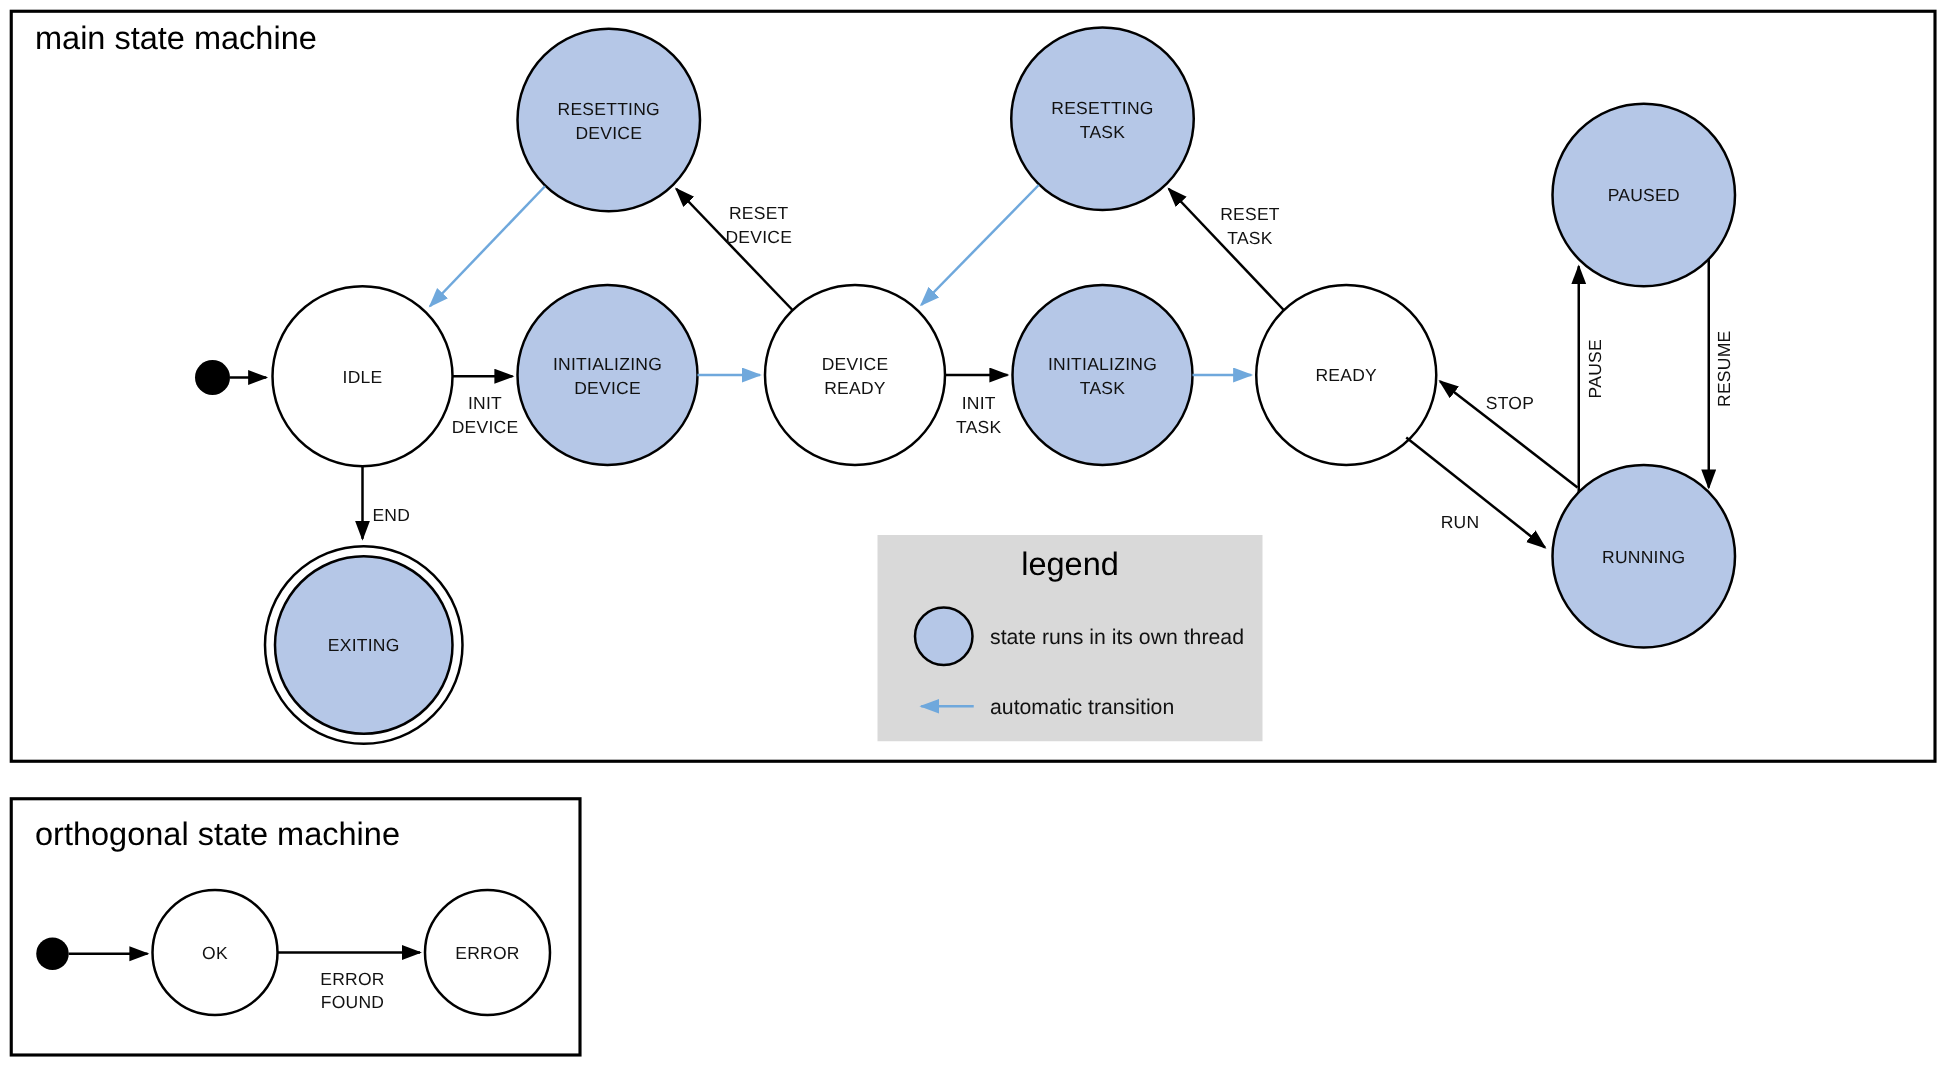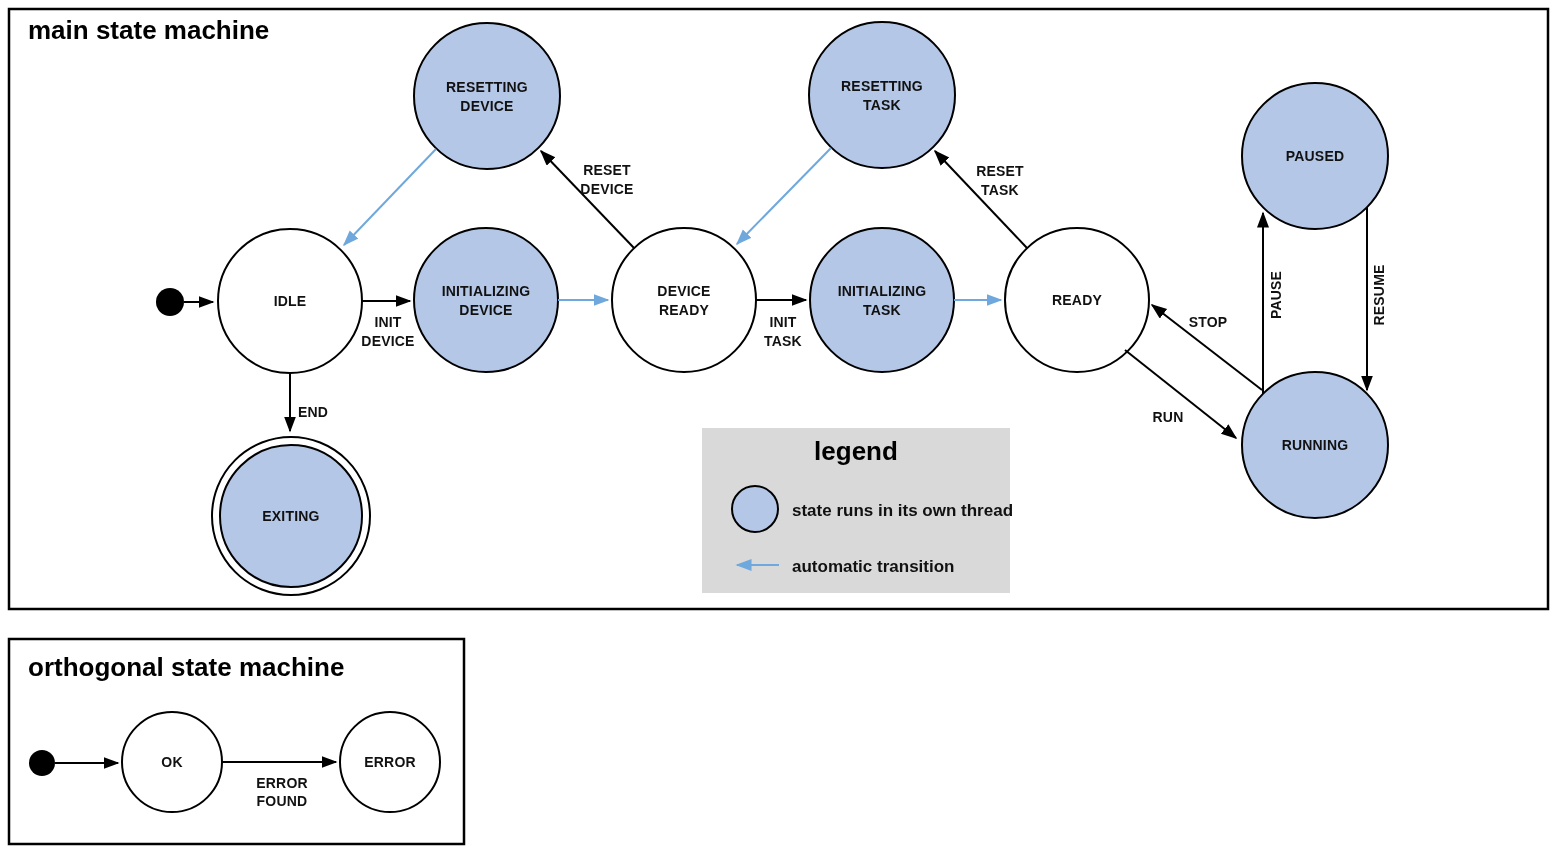--- a/index.html
+++ b/index.html
@@ -1,16 +1,16 @@
 <!DOCTYPE html>
 <html><head>
 <meta charset="utf-8">
 <style>
   html, body { margin: 0; padding: 0; background: #ffffff; }
-  .canvas-wrap { position: relative; width: 1555px; height: 852px; background: #ffffff; font-weight: bold; }
+  .canvas-wrap { position: relative; width: 1555px; height: 852px; background: #ffffff; }
   svg { display: block; }
   text {
     font-family: "Liberation Sans", "DejaVu Sans", sans-serif;
     fill: #111111;
   }
   .box-title {
     font-size: 26px;
     fill: #000000;
   }
   .legend-title {

